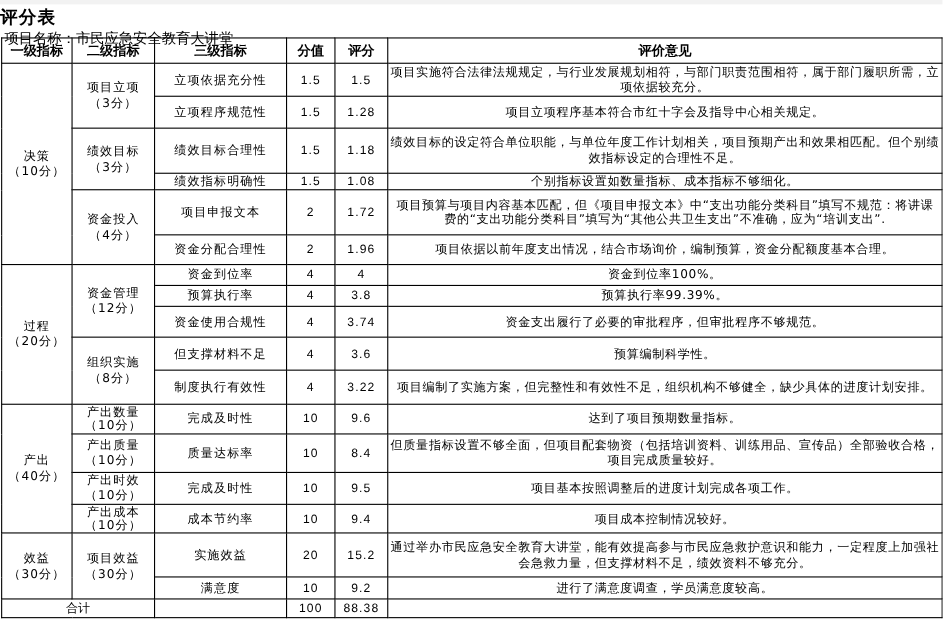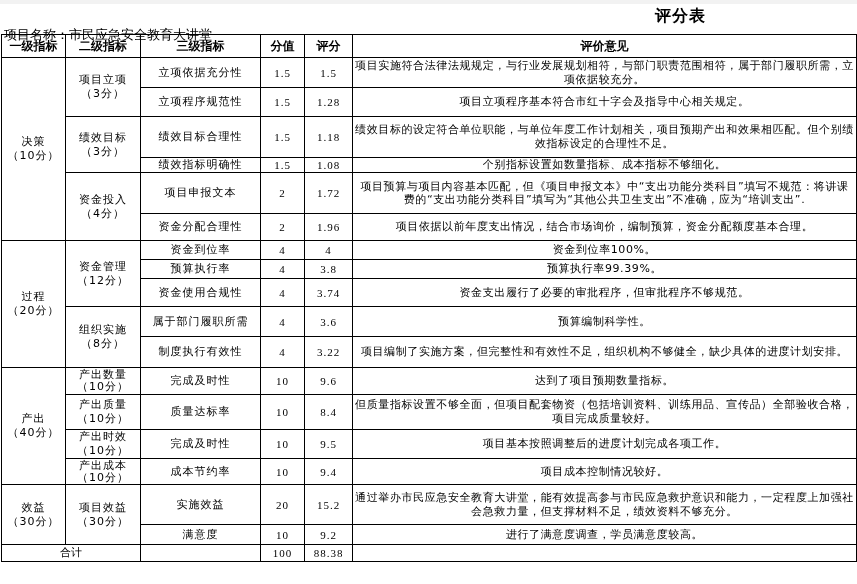--- a/index.html
+++ b/index.html
@@ -1,24 +1,24 @@
 <!DOCTYPE html>
 <html><head>
   <meta charset="utf-8">
   <style>
     html, body { margin: 0; padding: 0; background: #ffffff; }
     body { width: 857px; height: 584px; overflow: hidden; position: relative; font-family: "DejaVu Sans", "Liberation Sans", sans-serif; color: #000; }
     .topbar { position: absolute; left: 0; top: 0; width: 857px; height: 4px; background: #f2f2f2; }
-    .title { position: absolute; left: 0; top: 6px; width: 706px; text-align: right; font-size: 16px; font-weight: bold; letter-spacing: 1px; }
+    .title { position: absolute; left: 0; top: 6px; width: 706px; text-align: left; font-size: 16px; font-weight: bold; letter-spacing: 1px; }
     .project { position: absolute; left: 4px; top: 26px; font-size: 13px; white-space: nowrap; }
     table.score { position: absolute; left: 1px; top: 34px; border-collapse: collapse; table-layout: fixed; width: 855px; }
     table.score td, table.score th { border: 1px solid #000; padding: 0 2px; font-size: 11px; line-height: 14px; vertical-align: middle; text-align: center; overflow: hidden; }
     table.score th { font-weight: bold; font-size: 12px; height: 22px; }
     td.comment { text-align: left; padding-left: 3px; font-size: 11px; letter-spacing: 0.6px; }
-    td.num { font-family: Liberation Serif, serif; font-size: 11px; letter-spacing: 1px; }
+    td.num { font-family: Liberation Sans, sans-serif; font-size: 11px; letter-spacing: 1px; }
     td.l1, td.l2, td.l3 { font-size: 11px; letter-spacing: 1px; }
     .sub { display: block; }
   </style>
 </head>
 <body>
 
 <div class="topbar"></div>
 <div class="title">评分表</div>
 <div class="project"><span>项目名称：</span><span>市民应急安全教育大讲堂</span></div>
 
@@ -118,21 +118,21 @@
     <td class="l3">资金使用合规性</td>
     <td class="num">4</td>
     <td class="num">3.74</td>
     <td class="comment">资金支出履行了必要的审批程序，但审批程序不够规范。</td>
   </tr>
   <tr style="height:30px">
     <td class="l2" rowspan="2">
           <span class="sub">组织实施</span>
           <span class="sub">（8分）</span>
         </td>
-    <td class="l3">属于部门履职所需</td>
+    <td class="l3">但支撑材料不足</td>
     <td class="num">4</td>
     <td class="num">3.6</td>
     <td class="comment">预算编制科学性。</td>
   </tr>
   <tr style="height:31px">
     <td class="l3">制度执行有效性</td>
     <td class="num">4</td>
     <td class="num">3.22</td>
     <td class="comment">项目编制了实施方案，但完整性和有效性不足，组织机构不够健全，缺少具体的进度计划安排。</td>
   </tr>

